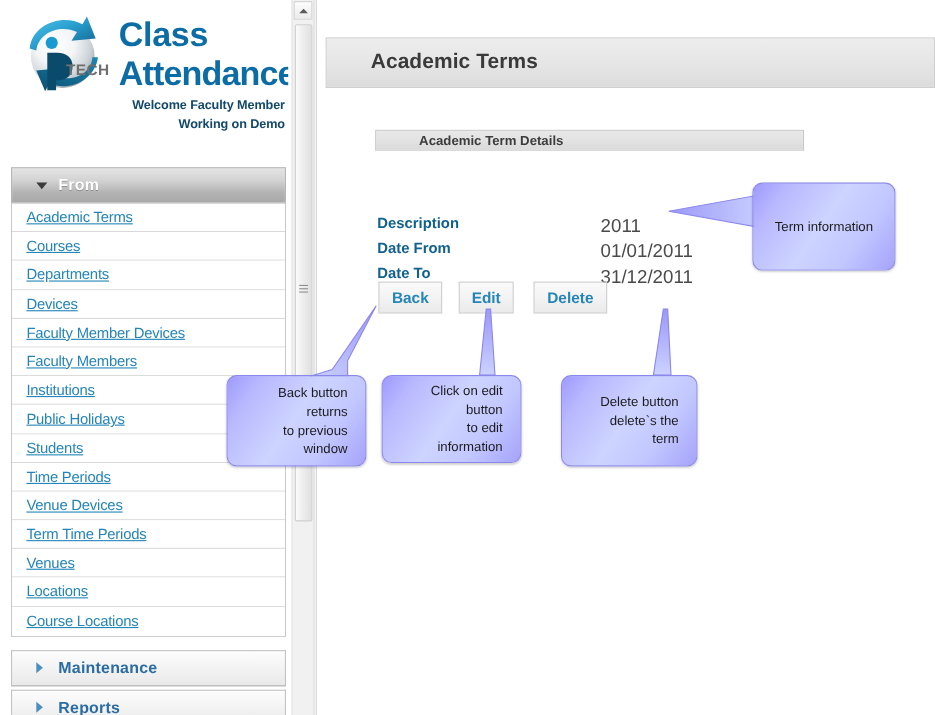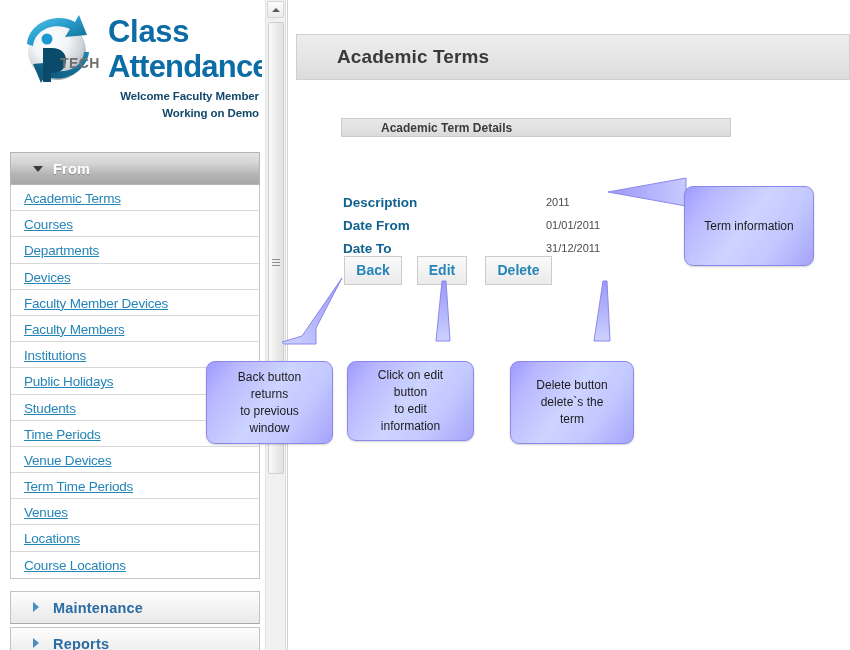--- a/index.html
+++ b/index.html
@@ -232,21 +232,21 @@
   .field-row { position: relative; height: 23px; }
   .field-label {
     position: absolute; left: 0; top: 0;
     color: #10618e;
     font-size: 13.5px;
     font-weight: bold;
   }
   .field-value {
     position: absolute; left: 203px; top: 1px;
     color: #4a4a4a;
-    font-size: 11px;
+    font-size: 17px;
   }
 
   
   .btn {
     position: absolute;
     top: 256px;
     height: 29px;
     background: linear-gradient(to bottom, #fafafa 0%, #f2f2f2 55%, #eaeaea 100%);
     border: 1px solid #cccccc;
     color: #2585b8;
@@ -264,26 +264,25 @@
   
   .callout {
     position: absolute;
     border-radius: 9px;
     background: linear-gradient(125deg, #9d9aff 0%, #b9b8ff 18%, #cdd4ff 48%, #c2c7ff 72%, #a5a3fa 100%);
     border: 1px solid #8b88ec;
     box-shadow: 0 1px 2px rgba(0,0,0,0.18);
     color: #1c1c1c;
     font-size: 12px;
     line-height: 17px;
-    text-align: center;
+    text-align: right;
     display: flex;
     align-items: center;
     justify-content: center;
     z-index: 30;
-    margin-top: 20px;
   }
   .callout span { display: block; padding: 0 8px; }
 
   #callout-term   { left: 684px; top: 166px; width: 130px; height: 80px; }
   #callout-back   { left: 206px; top: 341px; width: 127px; height: 83px; }
   #callout-edit   { left: 347px; top: 341px; width: 127px; height: 80px; }
   #callout-delete { left: 510px; top: 341px; width: 124px; height: 83px; }
 
   .tail { position: absolute; z-index: 25; }
   .tail svg { display: block; overflow: visible; }

